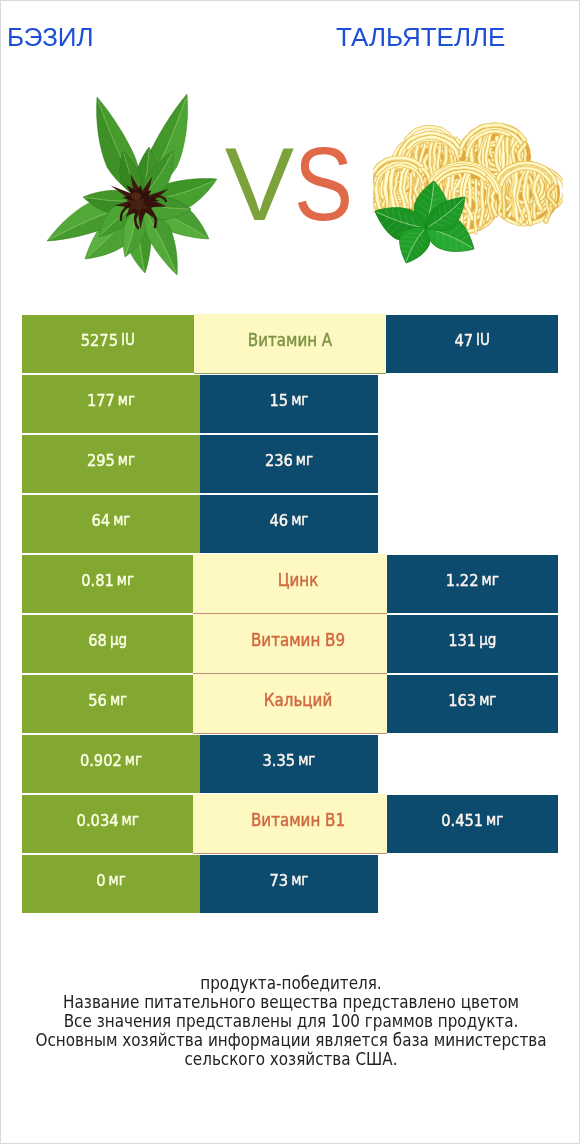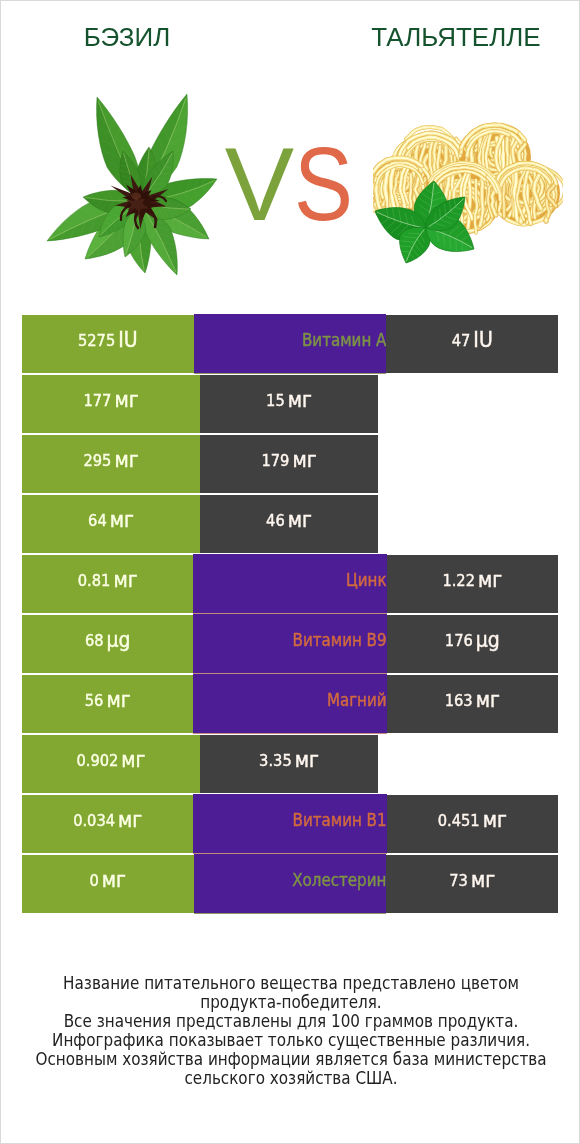--- a/index.html
+++ b/index.html
@@ -2,22 +2,22 @@
 <html><head>
 <meta charset="utf-8">
 <style>
   html,body{margin:0;padding:0;background:#fff;}
   body{width:580px;height:1144px;
        font-family:"DejaVu Sans Condensed","DejaVu Sans",sans-serif;overflow:hidden;}
   .page{position:relative;width:580px;height:1144px;background:#fff;
         box-sizing:border-box;border:1px solid #d9d9d9;}
 
   
-  .title{position:absolute;top:21px;font-size:26px;color:#14532d;
-         text-align:center;font-weight:400;letter-spacing:0px;line-height:30px;
+  .title{position:absolute;top:21px;font-size:26px;color:#1d4ed8;
+         font-weight:400;letter-spacing:0px;line-height:30px;
          font-family:"Liberation Sans",sans-serif;}
   .t-left{left:6px;width:240px;}
   .t-right{left:335px;width:240px;}
 
   .vs{position:absolute;left:3px;width:580px;top:131px;text-align:center;
       font-size:104px;line-height:104px;font-weight:400;letter-spacing:0px;
       font-family:"Liberation Sans",sans-serif;}
   .vs span{display:inline-block;}
   .vs .v{transform:scaleX(1.0);transform-origin:0% 50%;margin-right:0px;}
   .vs .s{transform:scaleX(0.85);transform-origin:0% 50%;}
@@ -31,30 +31,30 @@
   
   .table{position:absolute;left:21px;top:314px;width:536px;}
   .row{display:flex;height:58px;box-sizing:border-box;margin-bottom:2px;}
   .row:last-child{margin-bottom:0;}
   .cell{display:flex;align-items:center;justify-content:center;
         box-sizing:border-box;font-weight:400;white-space:nowrap;
         -webkit-text-stroke:0.42px currentColor;}
   .cell-l,.cell-r{padding-bottom:8px;}
   .cell-m{padding-bottom:8px;}
   .cell-l{width:178px;background:#82a832;color:#fbffe4;}
-  .cell-r{width:178px;background:#404040;color:#fff6ef;}
-  .cell-m{width:200px;background:#4c1d95;height:60px;margin-top:-1px;
-          border-bottom:1px solid;justify-content:flex-end;}
+  .cell-r{width:178px;background:#0c4a6e;color:#fff6ef;}
+  .cell-m{width:200px;background:#fef9c3;height:60px;margin-top:-1px;
+          border-bottom:1px solid;}
   .row.win-l .cell-m{border-color:#8d9a66;}
   .row.win-r .cell-m{border-color:#c08d7c;padding-left:16px;}
   .cell-m .lbl{font-size:16.8px;}
   .row.win-l .cell-m .lbl{color:#7d9344;}
   .row.win-r .cell-m .lbl{color:#d0693f;}
   .num{font-size:16.3px;}
-  .unit{font-size:21px;margin-left:3px;}
+  .unit{font-size:15px;margin-left:3px;}
 
   
   .foot{position:absolute;left:0;top:973px;width:580px;text-align:center;
         font-size:16.9px;color:#222;line-height:19.05px;font-weight:400;}
   .foot div{white-space:nowrap;}
 </style>
 </head>
 <body>
 
 <div class="page">
@@ -954,21 +954,21 @@
           <span class="num">15</span>
           <span class="unit">мг</span>
         </div>
       </div>
       <div class="row win-l">
         <div class="cell cell-l">
           <span class="num">295</span>
           <span class="unit">мг</span>
         </div>
         <div class="cell cell-r">
-          <span class="num">179</span>
+          <span class="num">236</span>
           <span class="unit">мг</span>
         </div>
       </div>
       <div class="row win-l">
         <div class="cell cell-l">
           <span class="num">64</span>
           <span class="unit">мг</span>
         </div>
         <div class="cell cell-r">
           <span class="num">46</span>
@@ -990,31 +990,31 @@
       </div>
       <div class="row win-r">
         <div class="cell cell-l">
           <span class="num">68</span>
           <span class="unit">µg</span>
         </div>
         <div class="cell cell-m">
           <span class="lbl">Витамин B9</span>
         </div>
         <div class="cell cell-r">
-          <span class="num">176</span>
+          <span class="num">131</span>
           <span class="unit">µg</span>
         </div>
       </div>
       <div class="row win-r">
         <div class="cell cell-l">
           <span class="num">56</span>
           <span class="unit">мг</span>
         </div>
         <div class="cell cell-m">
-          <span class="lbl">Магний</span>
+          <span class="lbl">Кальций</span>
         </div>
         <div class="cell cell-r">
           <span class="num">163</span>
           <span class="unit">мг</span>
         </div>
       </div>
       <div class="row win-r">
         <div class="cell cell-l">
           <span class="num">0.902</span>
           <span class="unit">мг</span>
@@ -1035,31 +1035,27 @@
         <div class="cell cell-r">
           <span class="num">0.451</span>
           <span class="unit">мг</span>
         </div>
       </div>
       <div class="row win-l">
         <div class="cell cell-l">
           <span class="num">0</span>
           <span class="unit">мг</span>
         </div>
-        <div class="cell cell-m">
-          <span class="lbl">Холестерин</span>
-        </div>
         <div class="cell cell-r">
           <span class="num">73</span>
           <span class="unit">мг</span>
         </div>
       </div>
     </div>
 
   <div class="foot" id="foot">
+      <div>продукта-победителя.</div>
       <div>Название питательного вещества представлено цветом</div>
-      <div>продукта-победителя.</div>
       <div>Все значения представлены для 100 граммов продукта.</div>
-      <div>Инфографика показывает только существенные различия.</div>
       <div>Основным хозяйства информации является база министерства</div>
       <div>сельского хозяйства США.</div>
     </div>
 </div>
 
 </body></html>

